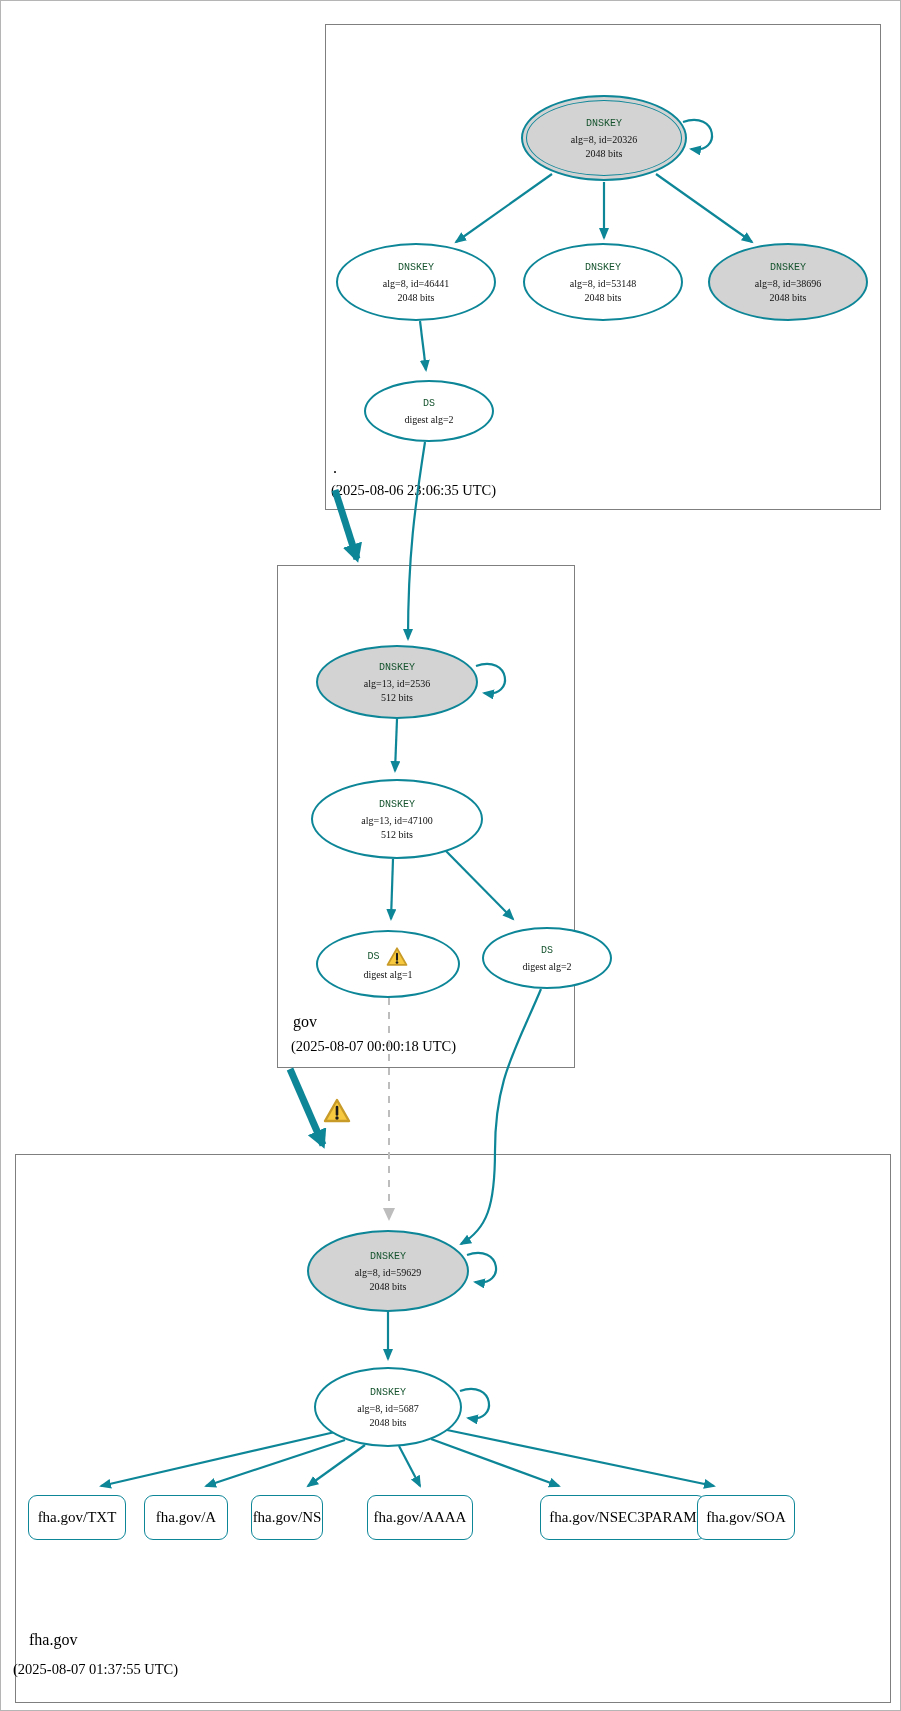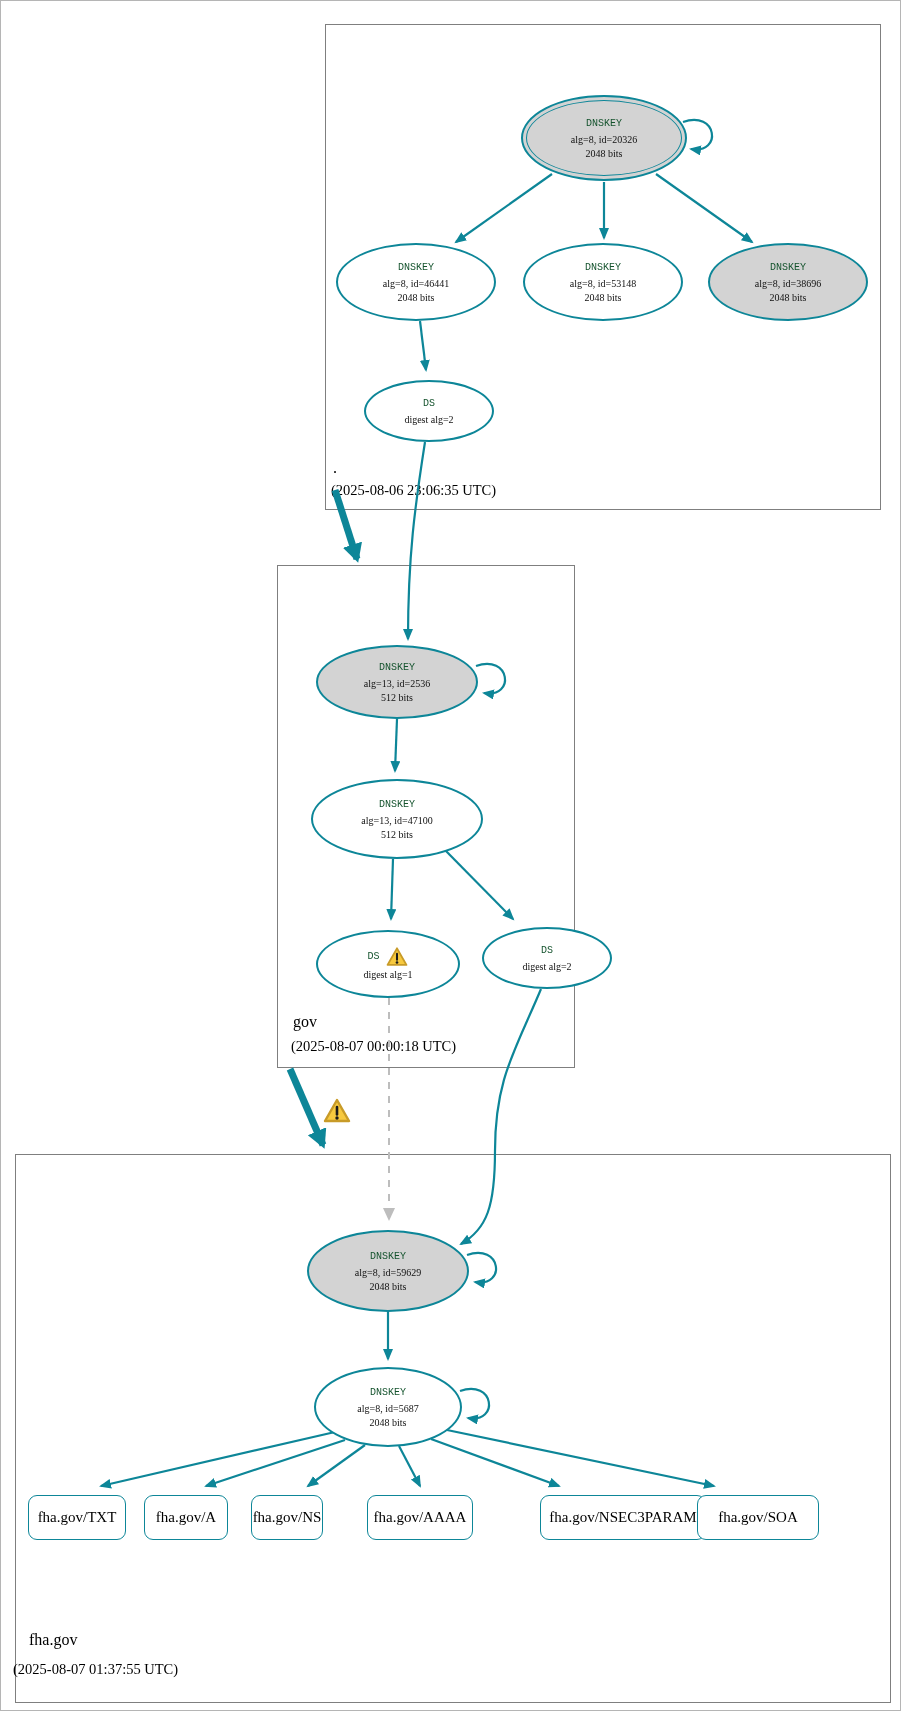--- a/index.html
+++ b/index.html
@@ -179,17 +179,17 @@
     </div>
   <div class="rrset" style="left:250px;top:1494px;width:72px;">
       <span>fha.gov/NS</span>
     </div>
   <div class="rrset" style="left:366px;top:1494px;width:106px;justify-content:center;">
       <span>fha.gov/AAAA</span>
     </div>
   <div class="rrset" style="left:503px;top:1494px;width:166px;margin-left:36px;">
       <span>fha.gov/NSEC3PARAM</span>
     </div>
-  <div class="rrset" style="left:696px;top:1494px;width:122px;">
+  <div class="rrset" style="left:696px;top:1494px;width:98px;">
       <span>fha.gov/SOA</span>
     </div>
 
 </div>
 
 </body></html>

